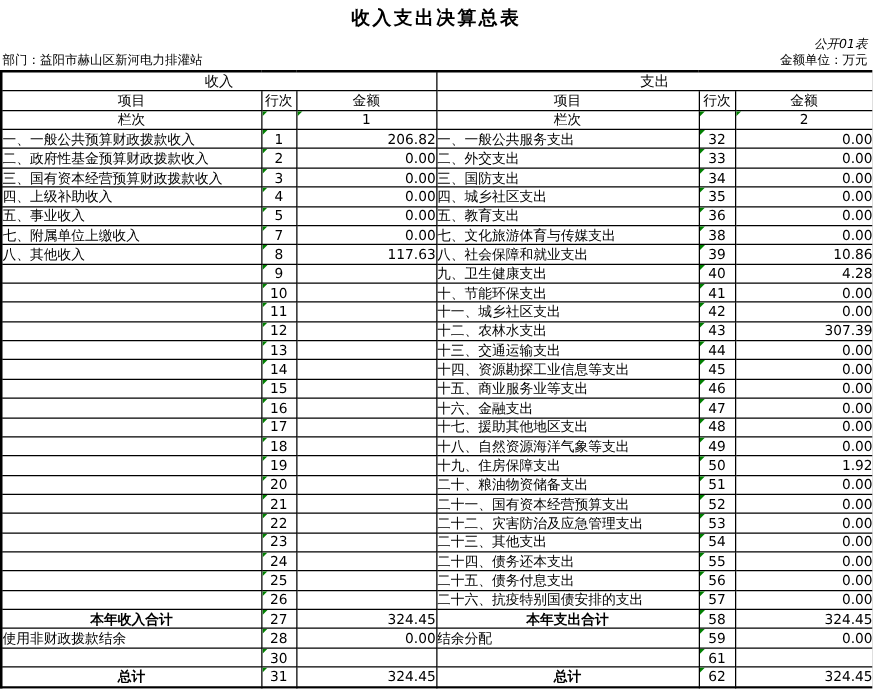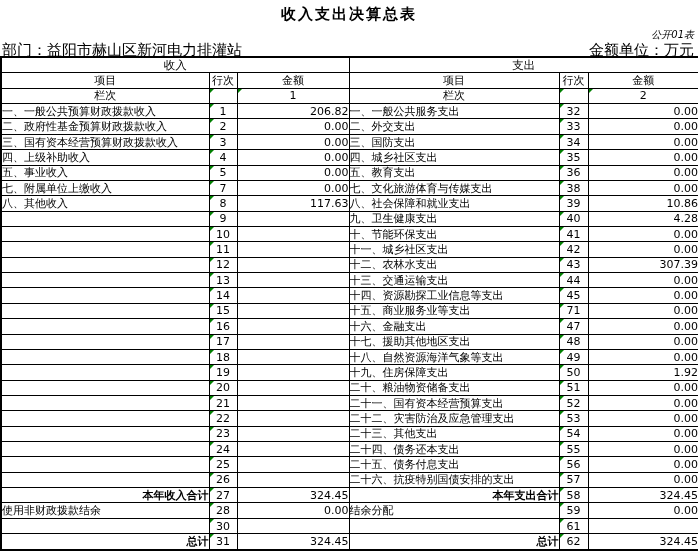--- a/index.html
+++ b/index.html
@@ -24,21 +24,21 @@
   }
   .form-no {
     position: absolute;
     top: 28px; right: 4px;
     font-size: 10px;
     font-style: italic;
   }
   .dept-line {
     position: absolute;
     top: 41px; left: 2px; right: 4px;
-    font-size: 15px;
+    font-size: 10px;
     display: flex;
     justify-content: space-between;
   }
   table.sheet {
     position: absolute;
     top: 56px; left: 0;
     width: 698px;
     height: 495px;
     border-collapse: collapse;
     table-layout: fixed;
@@ -54,21 +54,21 @@
     white-space: nowrap;
     position: relative;
     vertical-align: middle;
   }
   td.half-head { text-align: center; font-size: 11.5px; }
   td.col-head  { text-align: center; }
   td.item  { text-align: left; padding-left: 3px; }
   td.line  { text-align: center; }
   td.amt   { text-align: right; padding-right: 3px; }
   td.center { text-align: center; padding: 0; }
-  td.total { text-align: right; font-weight: bold; padding: 0; }
+  td.total { text-align: center; font-weight: bold; padding: 0; }
   td.mid   { border-right: 2px solid #000; margin-top: 16px; }
   .tri {
     position: absolute;
     top: 0; left: 0;
     width: 0; height: 0;
     border-top: 4px solid #008000;
     border-right: 4px solid transparent;
   }
 </style>
 </head>
@@ -219,21 +219,21 @@
           <td class="amt mid"><span></span></td>
           <td class="item"><span>十四、资源勘探工业信息等支出</span></td>
           <td class="line"><span class="tri"></span><span>45</span></td>
           <td class="amt"><span>0.00</span></td>
         </tr>
         <tr>
           <td class="item"><span></span></td>
           <td class="line"><span class="tri"></span><span>15</span></td>
           <td class="amt mid"><span></span></td>
           <td class="item"><span>十五、商业服务业等支出</span></td>
-          <td class="line"><span class="tri"></span><span>71</span></td>
+          <td class="line"><span class="tri"></span><span>46</span></td>
           <td class="amt"><span>0.00</span></td>
         </tr>
         <tr>
           <td class="item"><span></span></td>
           <td class="line"><span class="tri"></span><span>16</span></td>
           <td class="amt mid"><span></span></td>
           <td class="item"><span>十六、金融支出</span></td>
           <td class="line"><span class="tri"></span><span>47</span></td>
           <td class="amt"><span>0.00</span></td>
         </tr>

